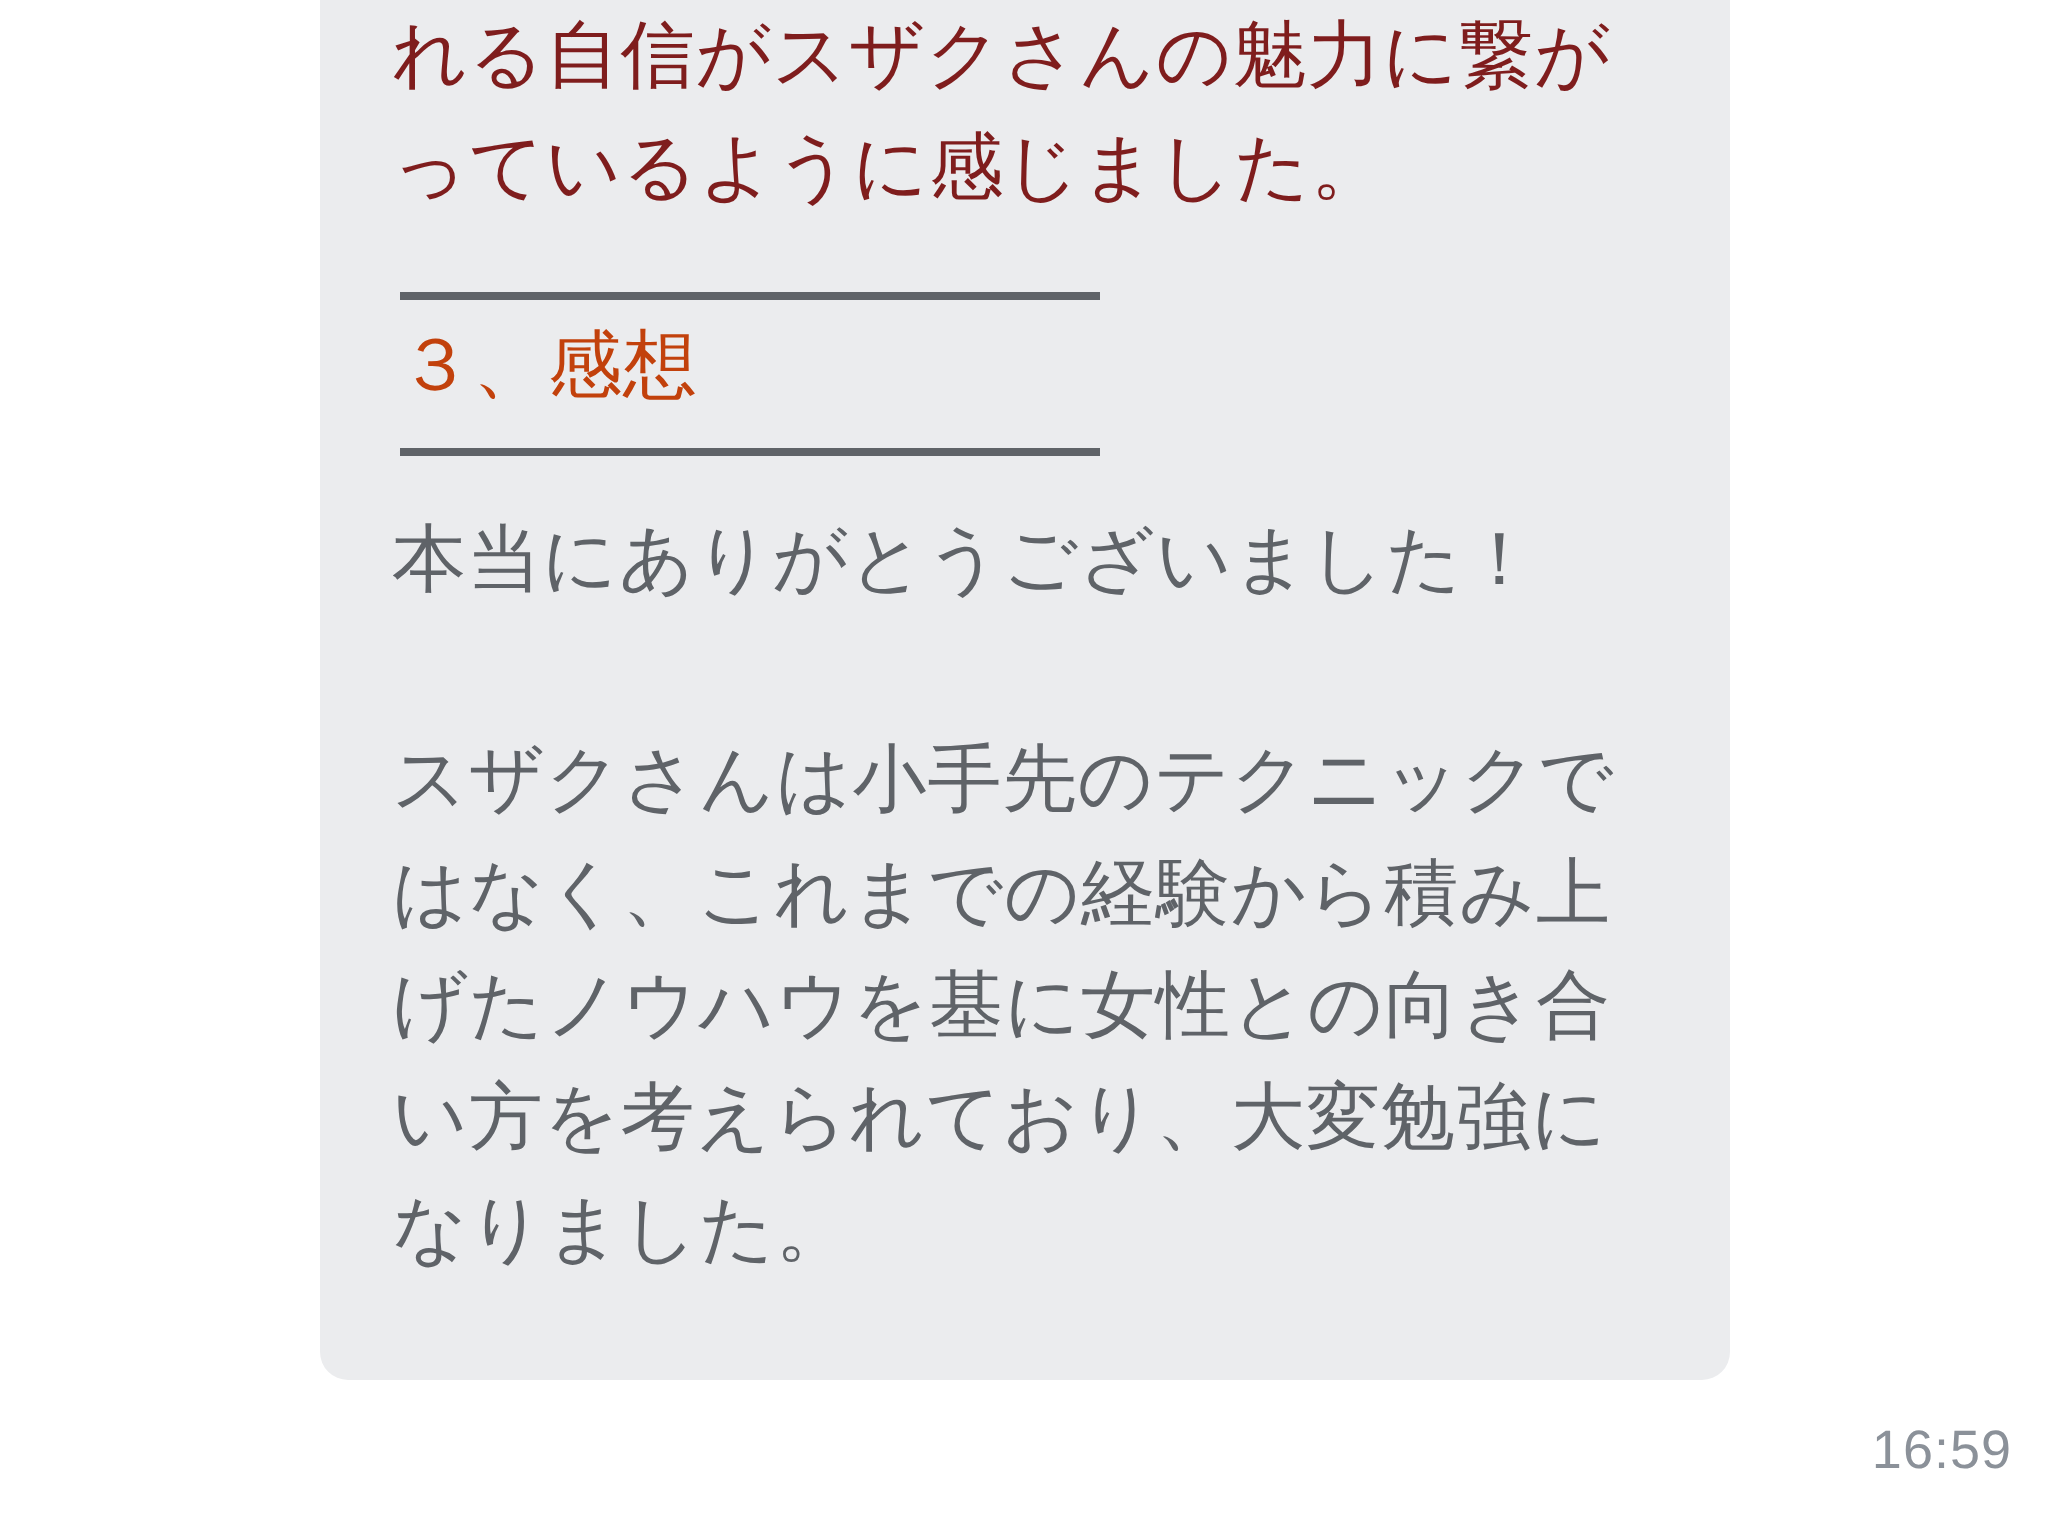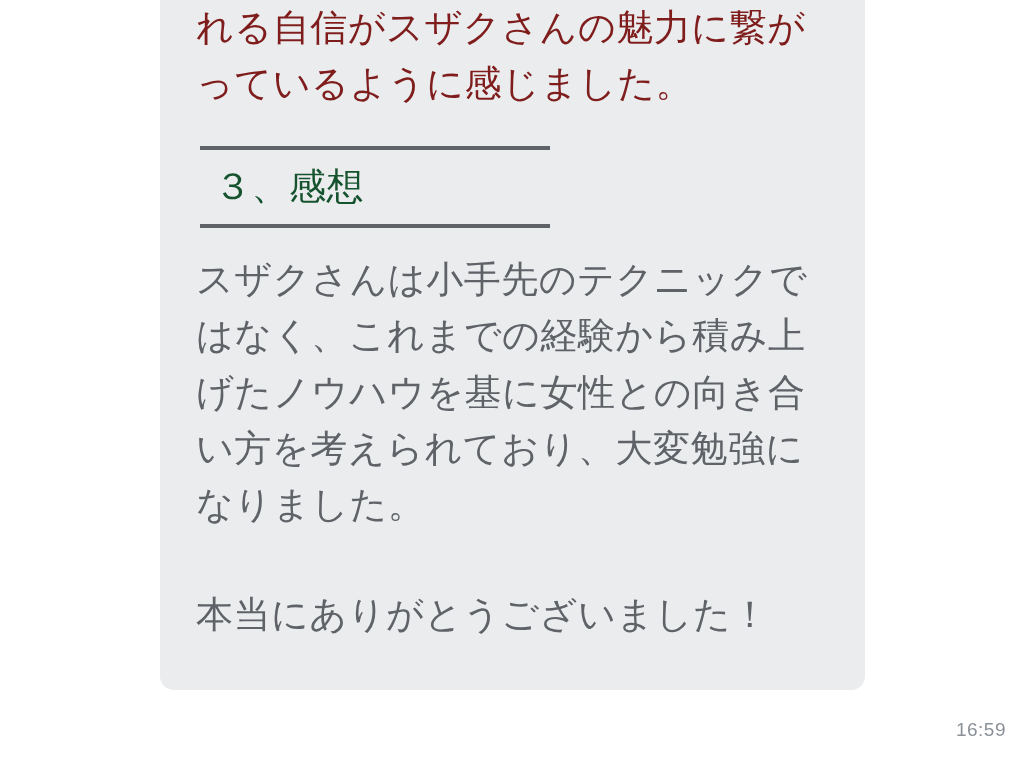--- a/index.html
+++ b/index.html
@@ -46,65 +46,66 @@
     height: 0;
     border-top: 4px solid #5f6368;
     margin: 34px 0 10px 4px;
   }
 
   .rule.bottom {
     margin: 10px 0 24px 4px;
   }
 
   .section-heading {
-    color: #14532d;
+    color: #c2410c;
     font-size: 37px;
     line-height: 1.45;
     letter-spacing: 0.5px;
-    margin: 0 0 0 18px;
+    margin: 0 0 0 3px;
+    font-family: Liberation Mono, monospace;
   }
 
   .para {
     color: #5f6368;
     font-size: 37px;
     line-height: 1.52;
     letter-spacing: 0.5px;
     margin: 0;
     word-break: break-all;
   }
 
   .para + .para {
     margin-top: 54px;
   }
 
   .timestamp {
     position: absolute;
     right: 18px;
     bottom: 22px;
     color: #8b9199;
-    font-size: 19px;
+    font-size: 27px;
     letter-spacing: 0.5px;
   }
 </style>
 </head>
 <body>
 
 <div class="chat-screen">
 
   <div class="message-bubble">
 
     <p class="bubble-text">れる自信がスザクさんの魅力に繋がっているように感じました。</p>
 
     <div class="rule"></div>
 
     <p class="section-heading">３、感想</p>
 
     <div class="rule bottom"></div>
 
+    <p class="para">本当にありがとうございました！</p>
+
     <p class="para">スザクさんは小手先のテクニックではなく、これまでの経験から積み上げたノウハウを基に女性との向き合い方を考えられており、大変勉強になりました。</p>
-
-    <p class="para">本当にありがとうございました！</p>
 
   </div>
 
   <div class="timestamp">16:59</div>
 
 </div>
 
 </body></html>

